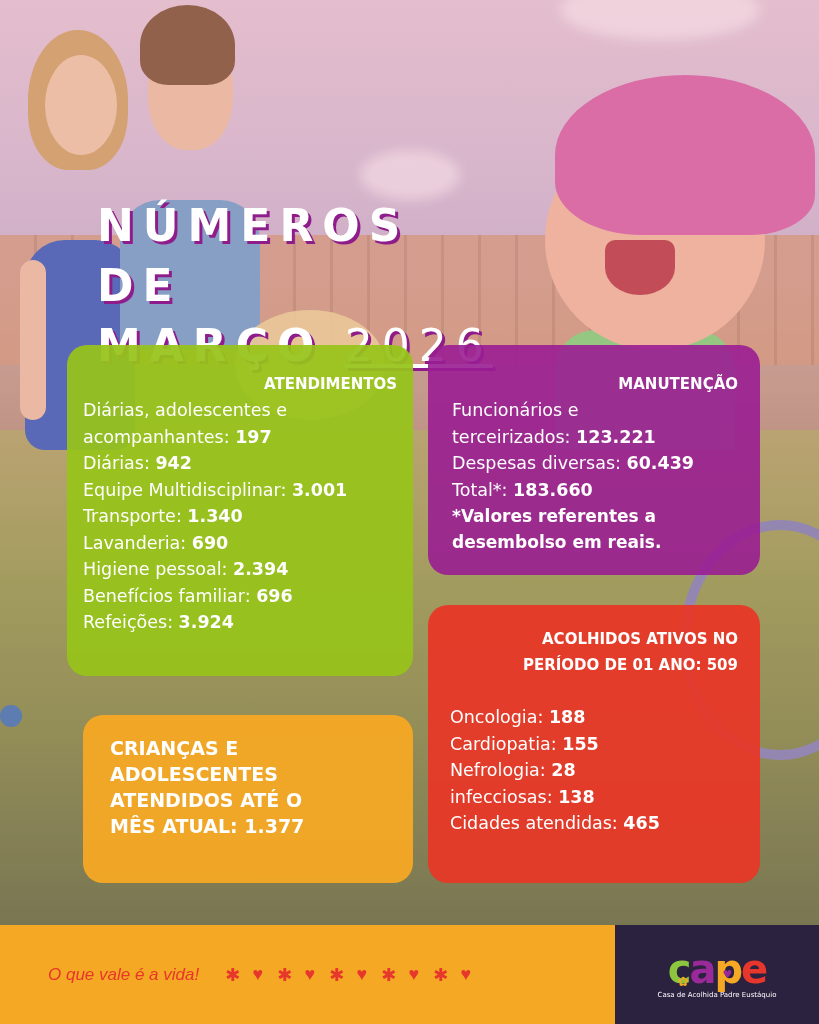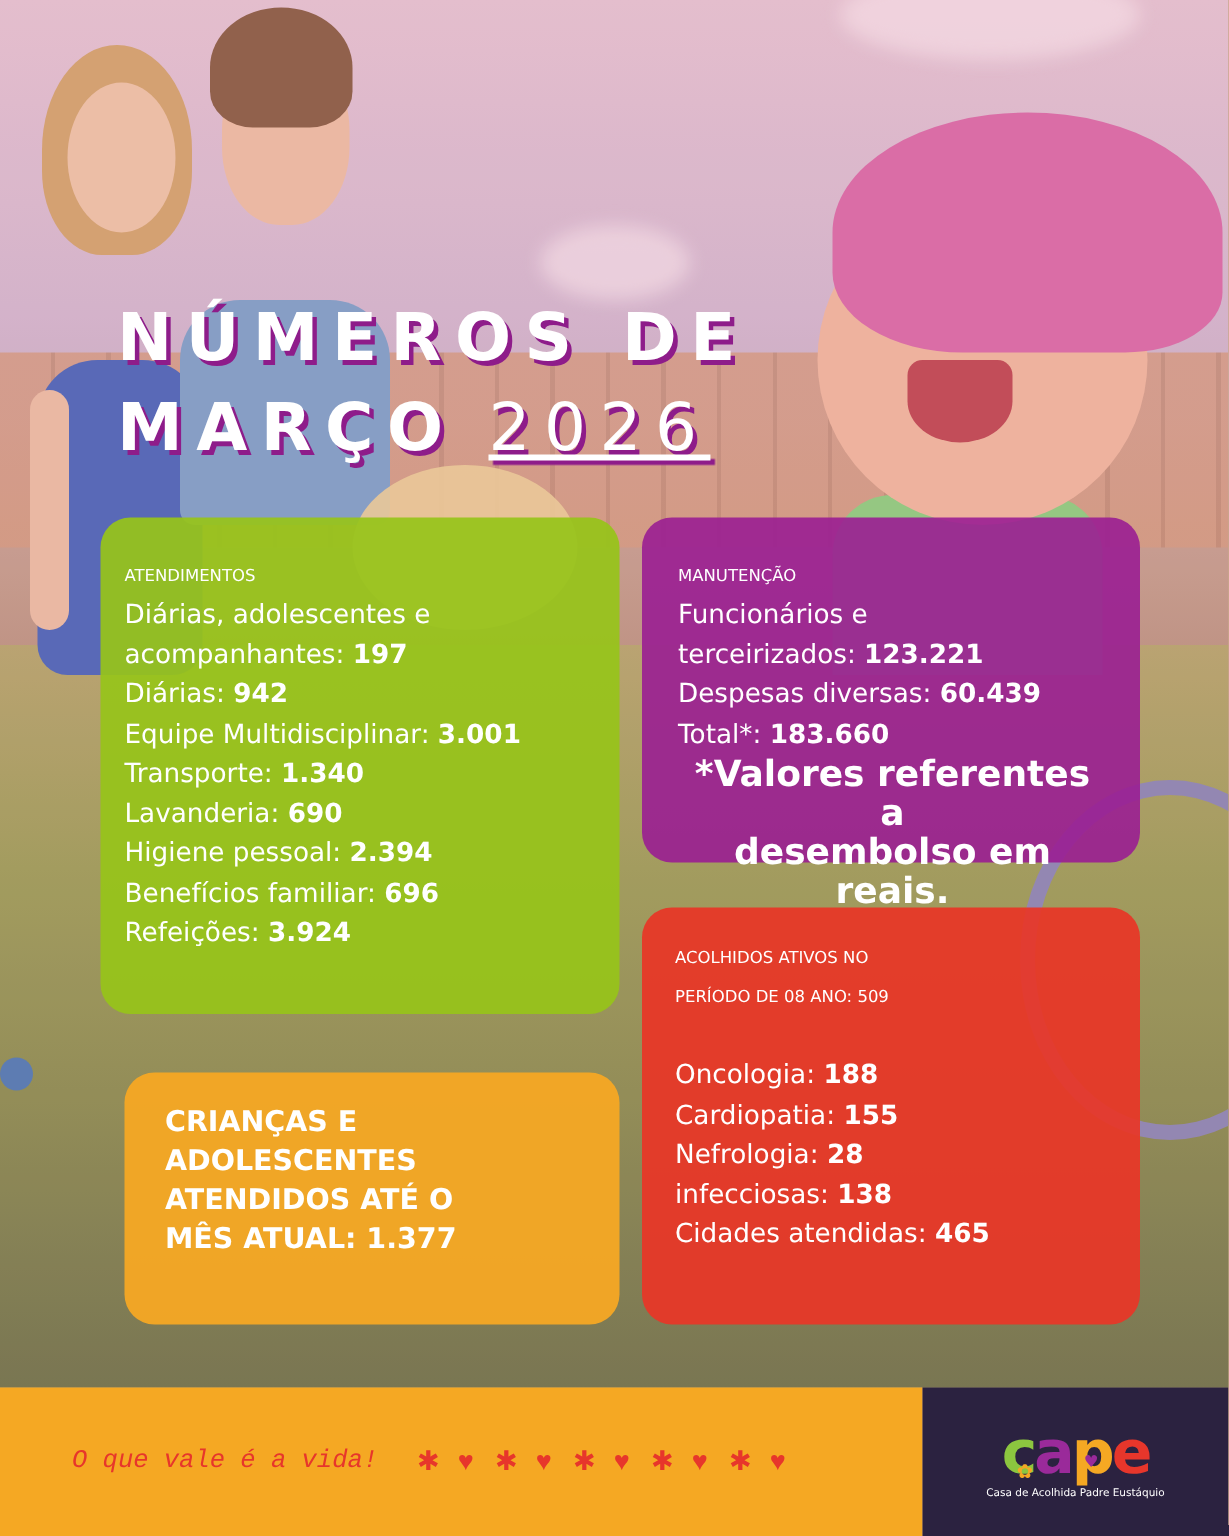--- a/index.html
+++ b/index.html
@@ -37,45 +37,45 @@
     .wheel { position:absolute; left: 680px; top: 520px; width: 200px; height: 240px; border: 10px solid #8d86b3; border-radius: 50%; }
     .dog { position:absolute; left: 235px; top: 310px; width: 150px; height: 110px; background:#f0cf96; border-radius: 50%; opacity: 0.9; }
     .ball { position:absolute; left: 0px; top: 705px; width: 22px; height: 22px; background:#4f79b3; border-radius: 50%; }
     .veil { position:absolute; left:0; top:0; width:819px; height:925px; background: rgba(200,150,170,0.12); }
 
     .title {
       position: absolute; left: 78px; top: 196px; width: 440px;
       color: #ffffff; font-size: 44px; line-height: 60px; letter-spacing: 9px;
       text-shadow: 3px 3px 0 #8e1c8a;
     }
-    .title .bold { font-weight: 700; font-family: "DejaVu Sans", sans-serif; }
+    .title .bold { font-weight: 700; font-family: "DejaVu Sans", sans-serif; margin-left: 19px; }
     .title .year { font-weight: 400; font-family: "DejaVu Sans", sans-serif; text-decoration: underline; }
 
     .card {
       position: absolute; border-radius: 20px; color: #ffffff;
       font-family: "DejaVu Sans", sans-serif;
     }
-    .card .head { font-weight: 400; font-size: 11px; line-height: 26px; }
+    .card .head { font-weight: 700; font-size: 15px; line-height: 26px; text-align: right; }
     .card .row { font-size: 17.5px; line-height: 26.5px; }
     .card .row b { font-weight: 700; }
 
     .card-green { left: 67px; top: 345px; width: 346px; height: 331px; background: rgba(151,196,26,0.93); padding: 26px 16px 0 16px; }
     .card-purple { left: 428px; top: 345px; width: 332px; height: 230px; background: rgba(154,30,146,0.9); padding: 26px 22px 12px 24px; }
     .card-red { left: 428px; top: 605px; width: 332px; height: 278px; background: rgba(232,54,39,0.93); padding: 21px 22px 0 22px; }
     .card-orange { left: 83px; top: 715px; width: 330px; height: 168px; background: rgba(245,168,36,0.95); padding: 20px 20px 0 27px; }
     .card-orange .big { font-weight: 700; font-size: 19px; line-height: 26px; }
     .spacer { height: 26px; }
-    .card-purple .note { font-weight: 700; font-size: 24px; line-height: 26px; text-align: center; }
+    .card-purple .note { font-weight: 700; font-size: 17px; line-height: 26px; }
 
     .footer-left {
       position: absolute; left: 0; top: 925px; width: 615px; height: 99px;
       background: #f5a823; display: flex; align-items: center; padding-left: 48px;
     }
     .slogan {
-      color: #e7362b; font-family: Liberation Mono, monospace; font-style: italic; font-size: 17px;
+      color: #e7362b; font-family: Liberation Sans, sans-serif; font-style: italic; font-size: 17px;
       margin-right: 26px;
     }
     .deco { display: flex; gap: 13px; align-items: center; }
     .deco span { color: #e7362b; font-size: 18px; font-weight: 700; width: 13px; text-align: center; }
     .footer-right {
       position: absolute; left: 615px; top: 925px; width: 204px; height: 99px;
       background: #2b2240; display: flex; flex-direction: column; align-items: center; justify-content: center;
     }
     .logo { display: flex; align-items: flex-end; font-family: "DejaVu Sans", sans-serif; font-weight: 700; font-size: 40px; line-height: 38px; letter-spacing: -2px; }
     .logo .c { color: #8cc63f; position: relative; }
@@ -137,21 +137,21 @@
   <div class="row"><span>Funcionários e</span><b></b></div>
   <div class="row"><span>terceirizados: </span><b>123.221</b></div>
   <div class="row"><span>Despesas diversas: </span><b>60.439</b></div>
   <div class="row"><span>Total*: </span><b>183.660</b></div>
   <div class="note">*Valores referentes a</div>
   <div class="note">desembolso em reais.</div>
 </div>
 
 <div class="card card-red">
   <div class="head">ACOLHIDOS ATIVOS NO</div>
-  <div class="head">PERÍODO DE 08 ANO: 509</div>
+  <div class="head">PERÍODO DE 01 ANO: 509</div>
   <div class="spacer"></div>
   <div class="row"><span>Oncologia: </span><b>188</b></div>
   <div class="row"><span>Cardiopatia: </span><b>155</b></div>
   <div class="row"><span>Nefrologia: </span><b>28</b></div>
   <div class="row"><span>infecciosas: </span><b>138</b></div>
   <div class="row"><span>Cidades atendidas: </span><b>465</b></div>
 </div>
 
 <div class="card card-orange">
   <div class="big">CRIANÇAS E</div>

